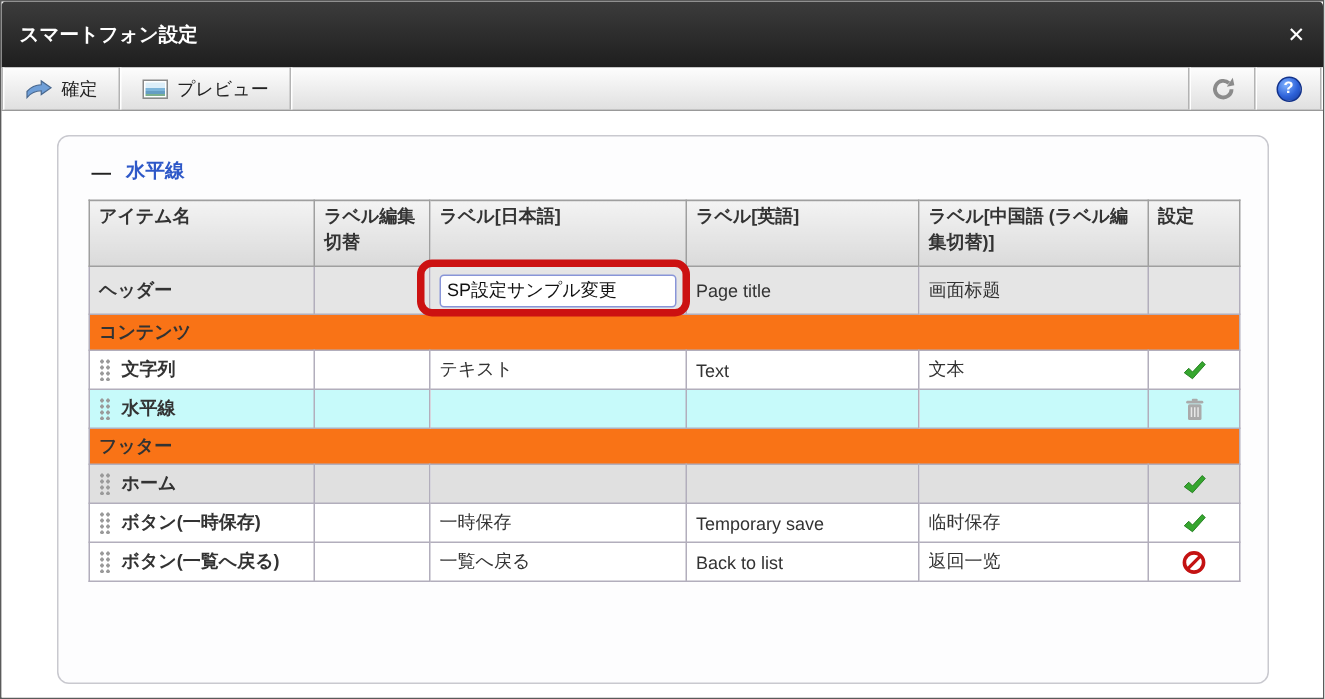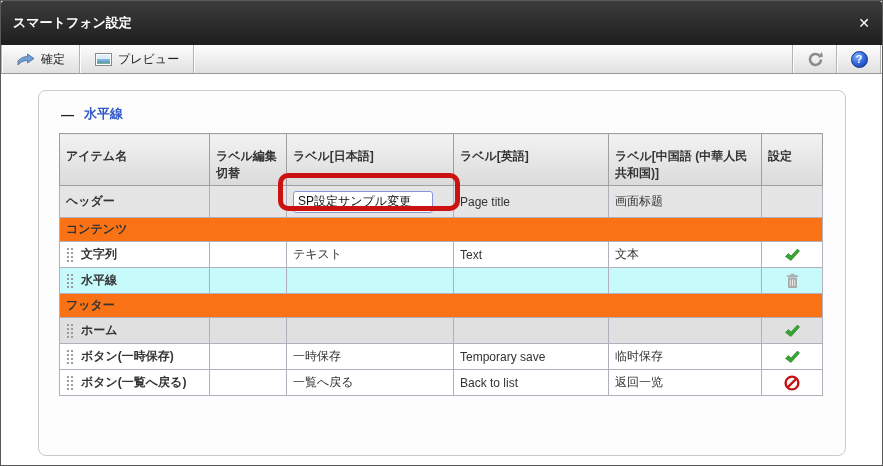--- a/index.html
+++ b/index.html
@@ -25,35 +25,35 @@
   .content { height:407px; background:#fff; position:relative; }
   .panel { position:absolute; left:37px; top:16px; width:808px; height:366px; background:#fdfdfe; border:1px solid #c9c9cf; border-radius:8px; padding:12px 0 0 20px; }
   .panel-head { display:flex; align-items:center; gap:10px; font-size:13px; font-weight:bold; margin:2px 0 10px 2px; }
   .panel-head .dash { color:#222; cursor:pointer; }
   .panel-head .plink { color:#2e58c8; cursor:pointer; }
 
   
   .tblwrap { position:relative; }
   table { border-collapse:collapse; table-layout:fixed; font-size:12px; color:#333; }
   th, td { border:1px solid #b2aebc; padding:3px 6px; overflow:hidden; }
-  thead th { background:linear-gradient(#f3f3f3,#dadada); border-color:#9f9f9f; font-weight:bold; text-align:left; vertical-align:top; padding-top:14px; height:44px; }
+  thead th { background:linear-gradient(#f3f3f3,#dadada); border-color:#9f9f9f; font-weight:bold; text-align:left; vertical-align:top; padding-top:2px; height:44px; }
   tbody td { height:26px; vertical-align:middle; background:#fff; }
   tr.r-purple td { background:#e5e5e5; height:32px; }
   tr.r-section td { background:#f97316; height:22px; font-weight:bold; }
   tr.r-cyan td { background:#c7fafa; }
   tr.r-gray td { background:#e0e0e0; }
   td.c-name { font-weight:bold; }
   td.c-set { text-align:center; padding:2px; }
   td.c-toggle { text-align:center; }
   .tgl-link { color:#e8862a; font-weight:bold; cursor:pointer; }
   .namecell { display:flex; align-items:center; gap:7px; }
   .drag { width:8px; height:15px; flex:0 0 8px; cursor:grab;
           background-image:radial-gradient(circle,#9a9a9a 1.2px,transparent 1.4px);
           background-size:4px 4px; }
-  .jp-input { width:140px; height:22px; border:1px solid #8895d8; border-radius:3px; font-size:12px; padding:1px 4px; font-family:inherit; color:#111; outline:none; background:#fff; }
+  .jp-input { width:158px; height:22px; border:1px solid #8895d8; border-radius:3px; font-size:12px; padding:1px 4px; font-family:inherit; color:#111; outline:none; background:#fff; }
   .annot { position:absolute; left:219px; top:40px; width:182px; height:38px; border:5px solid #cc1111; border-radius:10px; pointer-events:none; }
   .icwrap { display:inline-flex; vertical-align:middle; }
 </style>
 </head>
 <body>
 
 <div class="dialog">
 
   <div class="titlebar">
     <span class="ttl">スマートフォン設定</span>
@@ -109,21 +109,21 @@
             <col style="width:155px">
               <col style="width:153px">
               <col style="width:61px">
           </colgroup>
           <thead>
             <tr>
               <th>アイテム名</th>
               <th>ラベル編集切替</th>
               <th>ラベル[日本語]</th>
               <th>ラベル[英語]</th>
-              <th>ラベル[中国語 (中華人民共和国)]</th>
+              <th>ラベル[中国語 (ラベル編集切替)]</th>
               <th>設定</th>
             </tr>
           </thead>
           <tbody>
             <tr class="r-purple">
               <td class="c-name">ヘッダー</td>
               <td class="c-toggle"></td>
               <td>
                 <input class="jp-input" type="text" value="SP設定サンプル変更" style="">
               </td>

